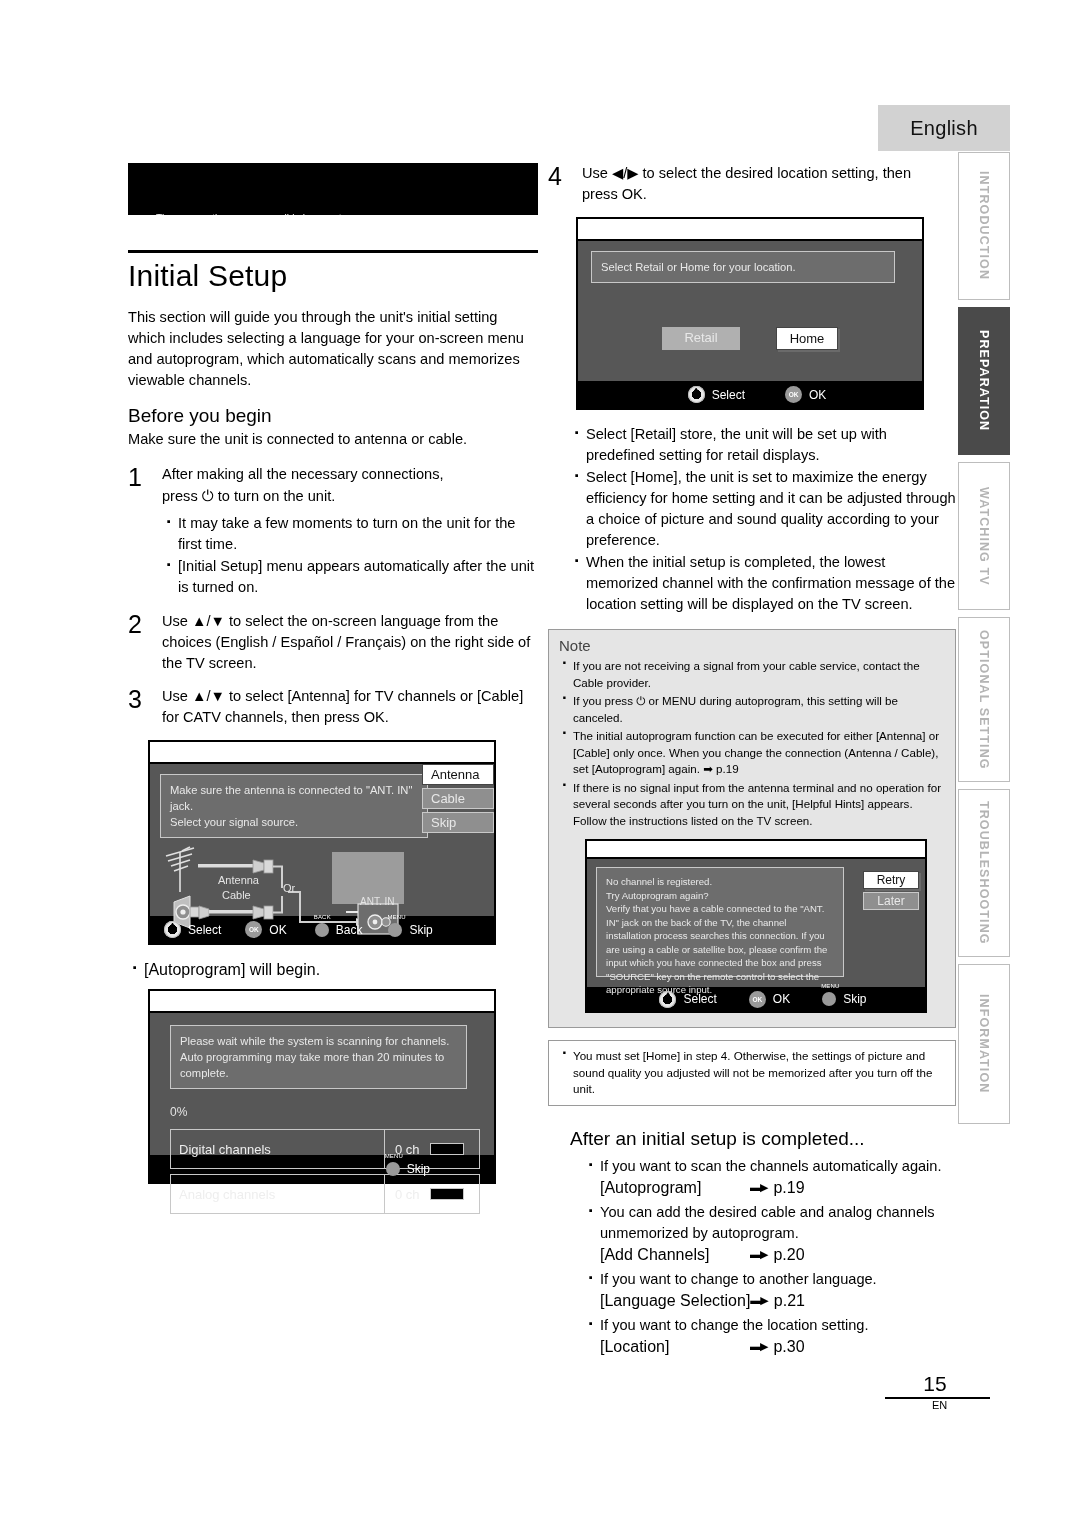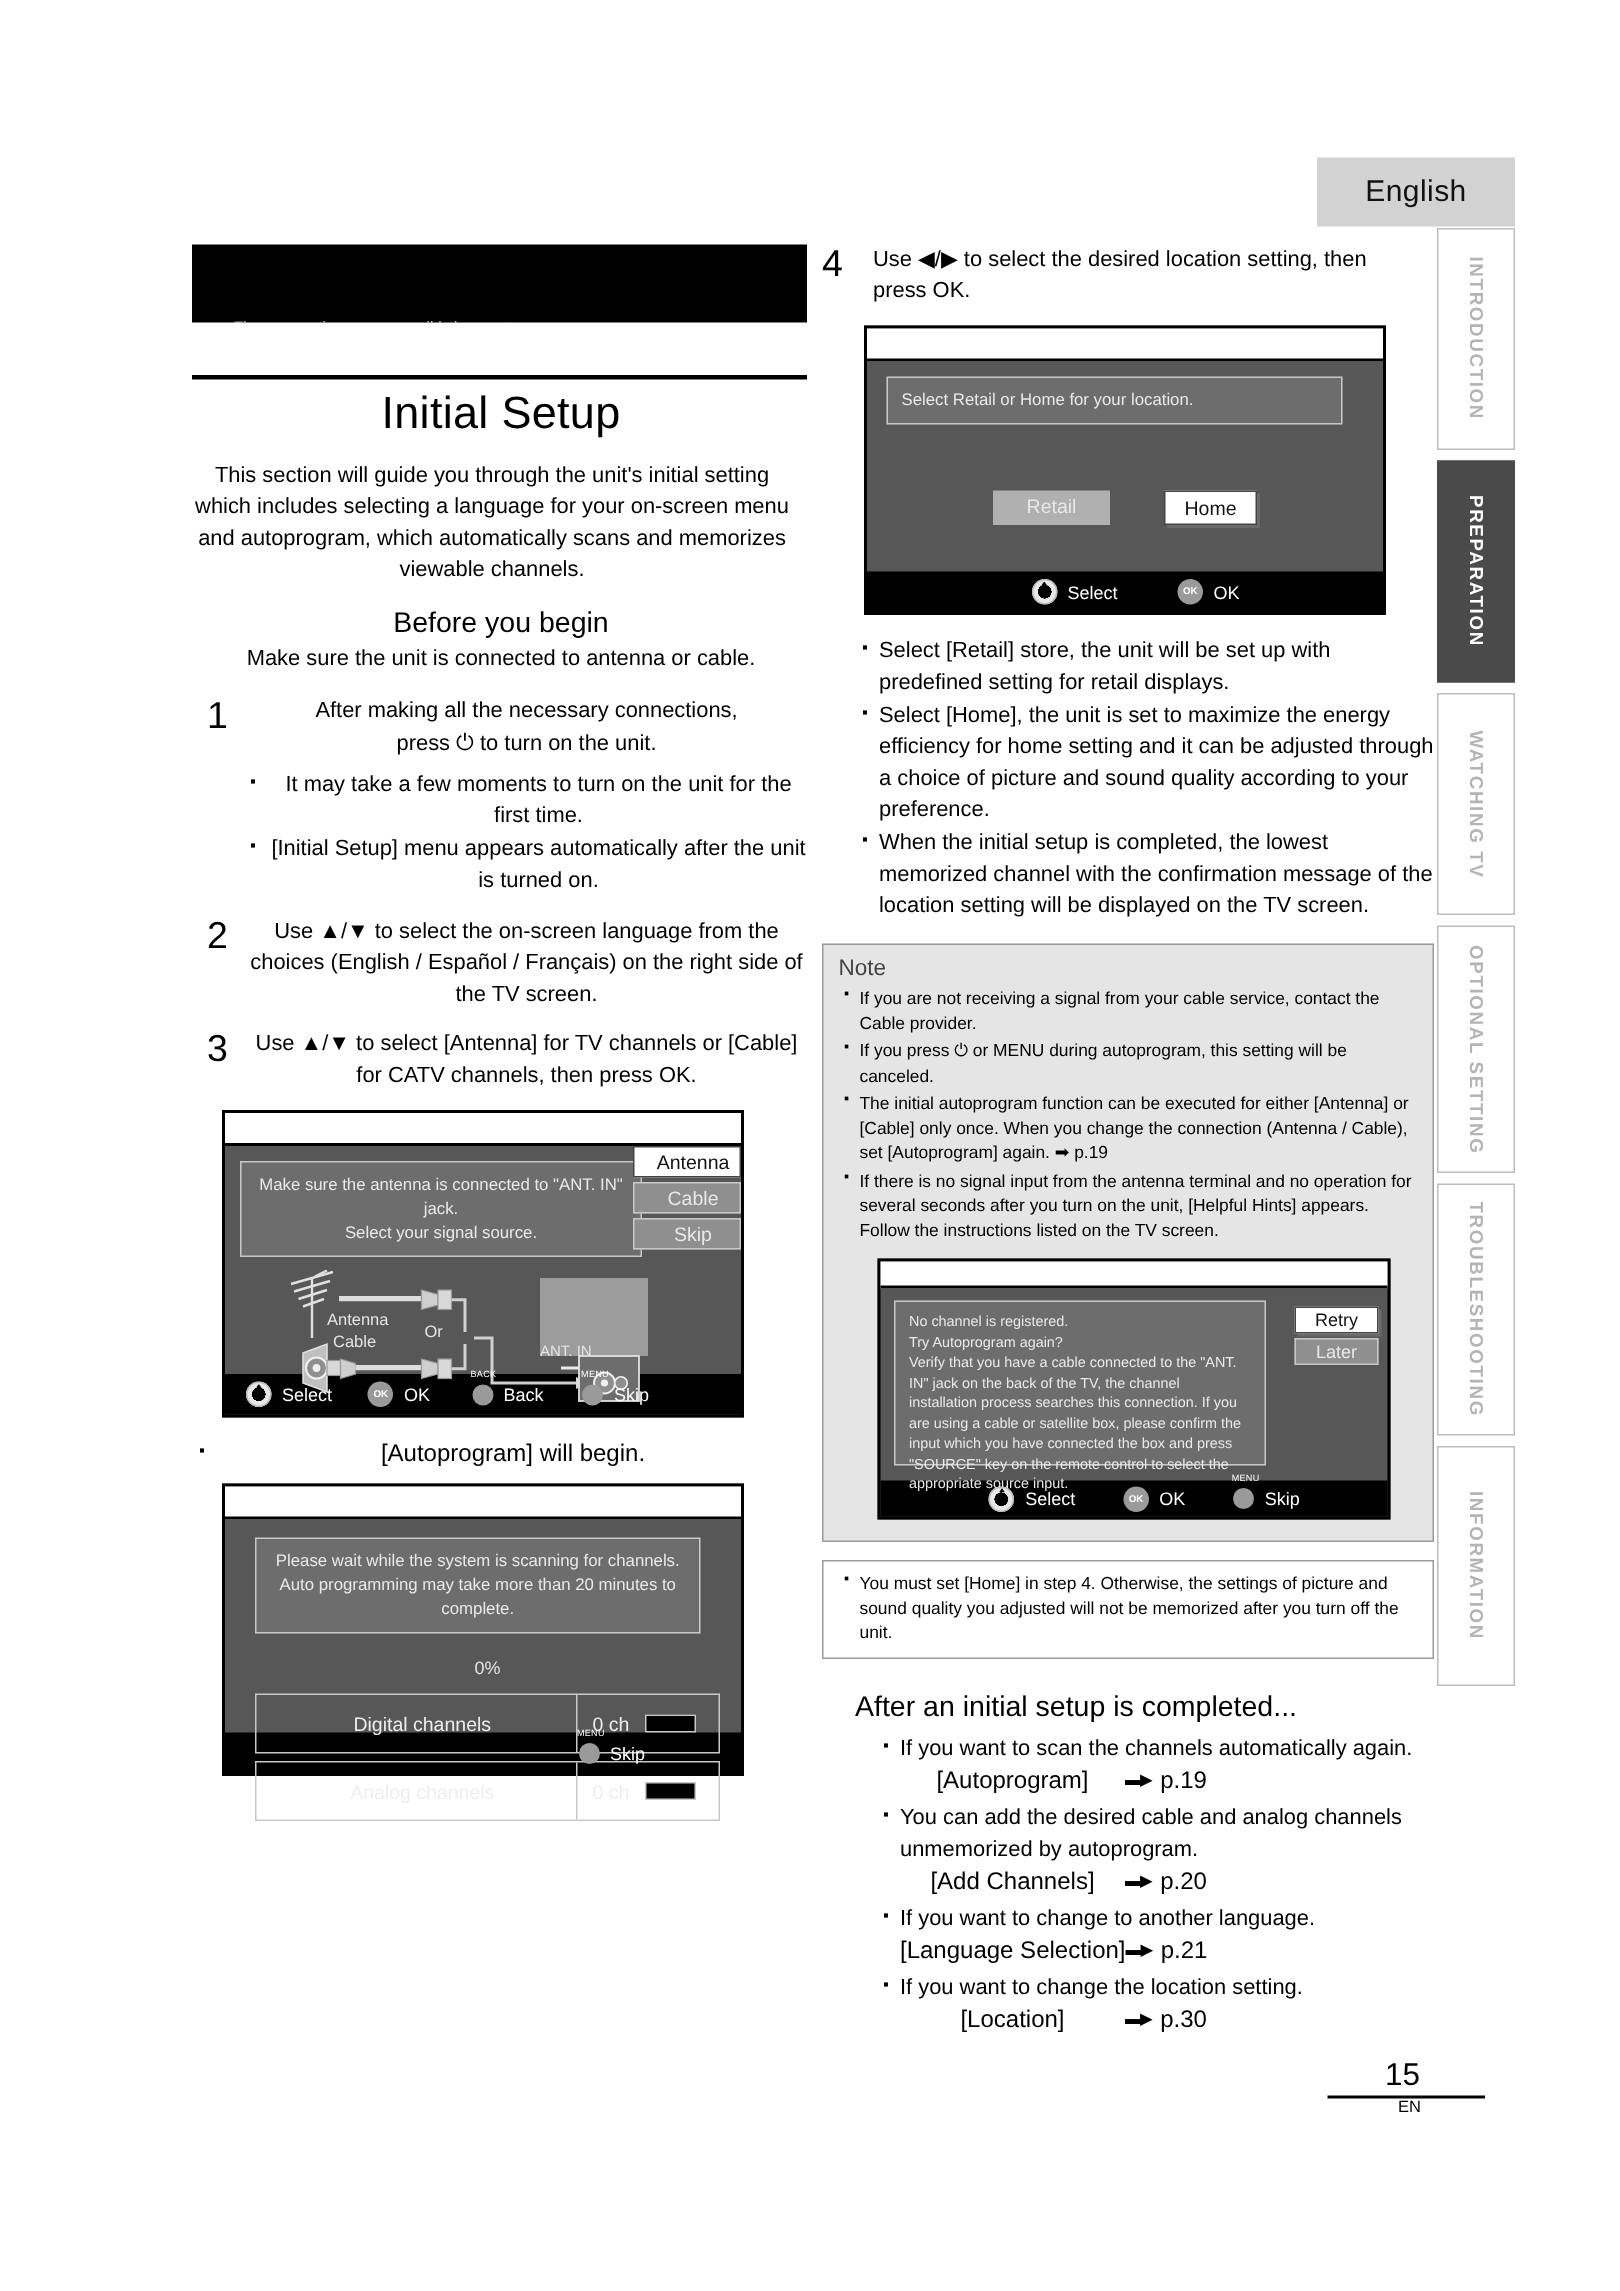--- a/index.html
+++ b/index.html
@@ -52,21 +52,21 @@
     background:#000; color:#fff; overflow:hidden;
     padding:5px 0 0 0;
   }
   .banner div{
     font-size:10px; line-height:22px; white-space:nowrap;margin-top:40px;
   }
   .banner .l1{ padding-left:28px; }
   .banner .l2{ padding-left:6px; }
 
   
-  .col-left{ position:absolute; left:120px; top:250px; width:420px;text-align:center; }
+  .col-left{ position:absolute; left:120px; top:250px; width:420px; }
   .col-right{ position:absolute; left:548px; top:163px; width:408px; }
 
   .h-rule{ border-top:3px solid #000; width:410px; margin:0 0 6px 8px;}
   h1.title{
     font-size:30px; font-weight:400; margin:0 0 14px 8px; letter-spacing:.2px;
   }
   p.body{
     font-size:14.6px; line-height:21px; margin:0 0 0 8px; width:400px;
   }
   h2.sub{
@@ -183,21 +183,21 @@
     font-size:19px; font-weight:400; margin:22px 0 6px 22px;
   }
   ul.after-list{ list-style:none; margin:0 0 0 36px; padding:0; }
   ul.after-list li{
     position:relative; padding-left:16px; font-size:14.6px; line-height:21px; margin-bottom:4px;
   }
   ul.after-list li:before{
     content:"·"; position:absolute; left:4px; top:-2px; font-size:19px; font-weight:700;
   }
   .refline{ font-size:16px; display:flex; }
-  .refline .ref-name{ min-width:150px;text-align:center; }
+  .refline .ref-name{ min-width:150px; }
   .arrow{ font-size:11px; letter-spacing:-1px; margin-right:6px;}
 
   
   .pagenum{
     position:absolute; left:880px; top:1372px; width:110px; text-align:center;
   }
   .pagenum .n{ font-size:21px; }
   .pagenum .rule{ border-top:2px solid #000; width:105px; margin:1px 0 0 5px;}
   .pagenum .en{ font-size:11px; text-align:left; padding-left:52px;}
 

